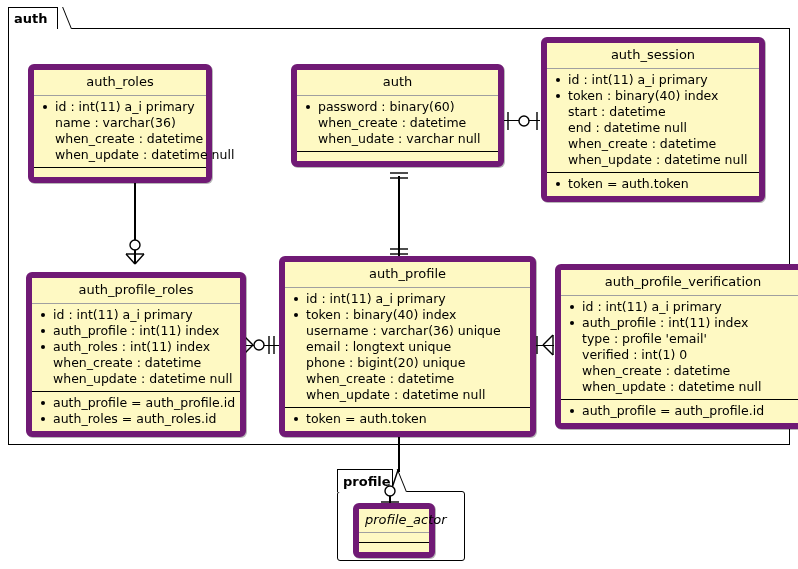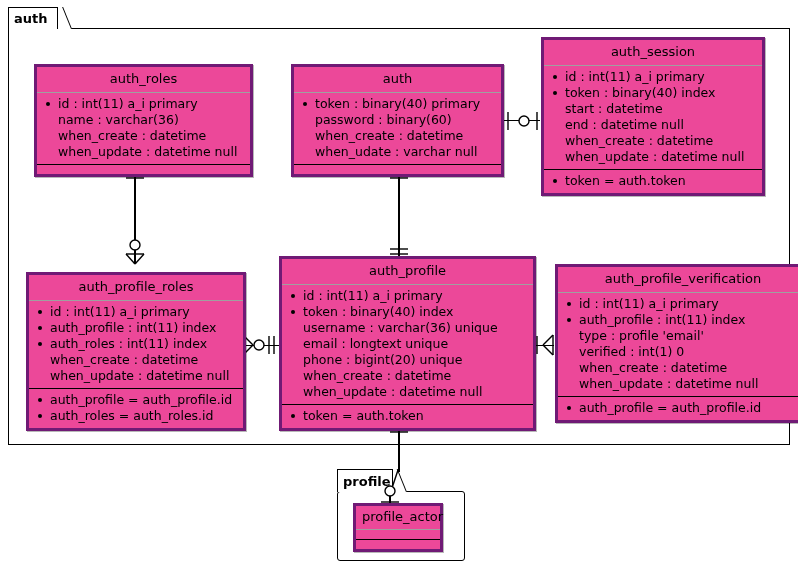--- a/index.html
+++ b/index.html
@@ -37,24 +37,24 @@
     position:absolute;
     background:#ffffff;
     border:1.5px solid #000;
     box-sizing:border-box;
     z-index:4;
   }
 
   
   .entity{
     position:absolute;
-    background:#ec4899;
-    border:3px solid #701a75;
+    background:#fef9c3;
+    border:6px solid #701a75;
     box-sizing:border-box;
-    border-radius:0;
+    border-radius:6px;
     box-shadow:1px 1px 0 rgba(0,0,0,0.28);
     z-index:10;
   }
   .e-title{
     text-align:center;
     font-size:13px;
     line-height:16px;
     padding:4px 10px 5px 10px;
     border-bottom:1px solid #A0A0A0;
     white-space:nowrap;
@@ -188,35 +188,35 @@
       </svg>
   </div>
   <div class="link v" style="left:389.3px;top:492px;height:13px;"></div>
   <div class="notation" style="left:379px;top:485px;">
     <svg width="22" height="22">
         <circle cx="11" cy="6" r="5" fill="#fff" stroke="#000" stroke-width="1.4"></circle>
         <line x1="2" y1="17" x2="20" y2="17" stroke="#000" stroke-width="1.4"></line>
       </svg>
   </div>
 
-  <div class="entity" style="left:34px;top:64px;width:219px;">
+  <div class="entity" style="left:28px;top:64px;width:184px;">
     <div class="e-title">auth_roles</div>
     <div class="e-section">
       <div class="e-row"><span class="bullet"></span><span>id : int(11) a_i primary</span></div>
       <div class="e-row"><span>name : varchar(36)</span></div>
       <div class="e-row"><span>when_create : datetime</span></div>
       <div class="e-row"><span>when_update : datetime null</span></div>
     </div>
     <div class="e-section empty last"></div>
   </div>
 
   <div class="entity" style="left:291px;top:64px;width:213px;">
     <div class="e-title">auth</div>
     <div class="e-section">
-      <div class="e-row"><span class="bullet"></span><span>token : binary(40) primary</span></div>
+      <div class="e-row"><span class="bullet"></span></div>
       <div class="e-row"><span>password : binary(60)</span></div>
       <div class="e-row"><span>when_create : datetime</span></div>
       <div class="e-row"><span>when_udate : varchar null</span></div>
     </div>
     <div class="e-section empty last"></div>
   </div>
 
   <div class="entity" style="left:541px;top:37px;width:224px;">
     <div class="e-title">auth_session</div>
     <div class="e-section">
@@ -279,19 +279,19 @@
   </div>
 
   <div class="package" style="left:337px;top:469px;">
     <div class="pkg-tab" style="left:0;top:0;width:56px;height:23px;">
       <span>profile</span>
     </div>
     <div class="pkg-tab-slant" style="left:55px;top:0;height:23px;transform:skewX(22deg);"></div>
     <div class="pkg-body" style="left:0;top:22px;width:128px;height:70px;border-radius:3px;"></div>
   </div>
 
-  <div class="entity" style="left:353px;top:503px;width:90px;z-index:12;">
+  <div class="entity" style="left:353px;top:503px;width:82px;z-index:12;font-style:italic;">
     <div class="e-title" style="padding:3px 6px 4px 6px;">profile_actor</div>
     <div class="e-section empty"></div>
     <div class="e-section empty last"></div>
   </div>
 
 </div>
 
 </body></html>

